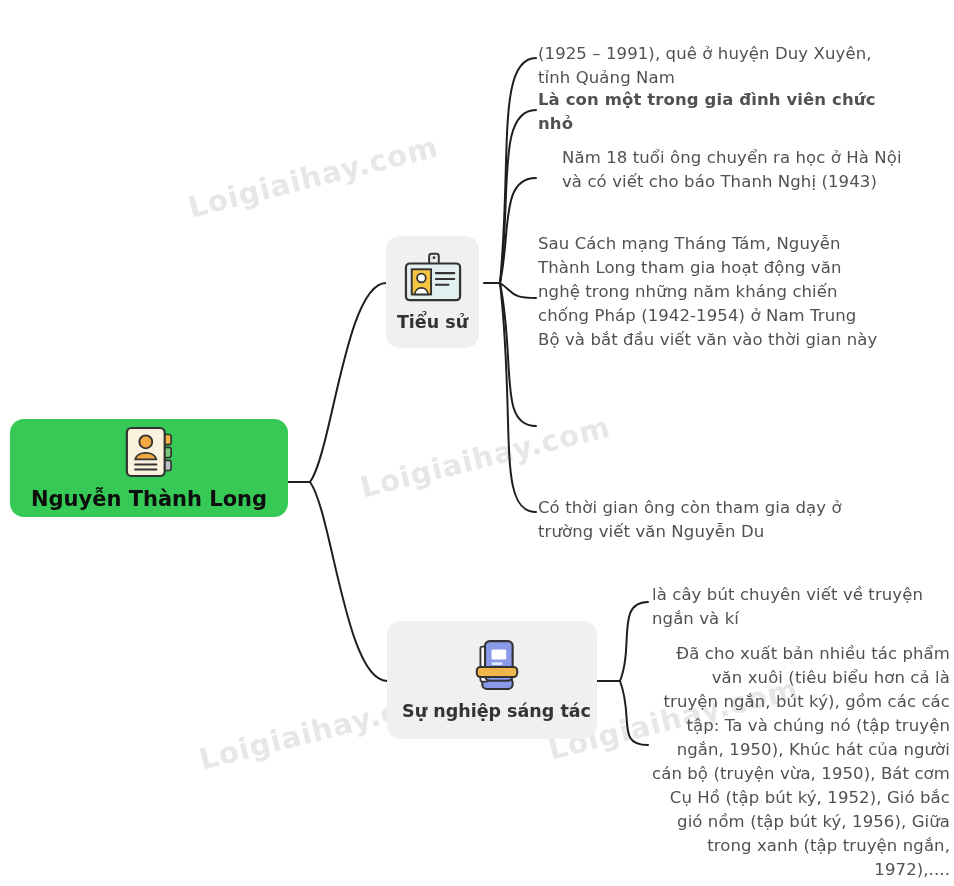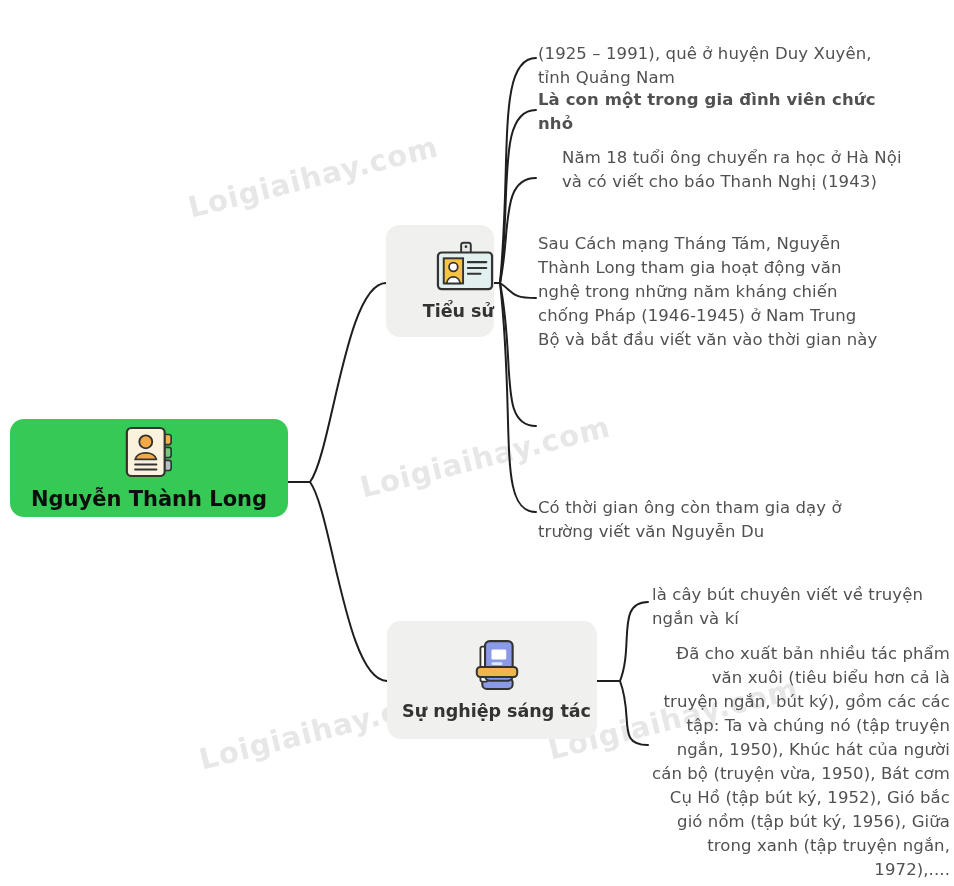--- a/index.html
+++ b/index.html
@@ -13,21 +13,21 @@
     position:absolute;color:#e7e7e7;font-weight:700;font-size:29px;letter-spacing:1px;
     transform:rotate(-14deg);white-space:nowrap;user-select:none;z-index:0;
   }
   .node{
     position:absolute;display:flex;flex-direction:column;align-items:center;justify-content:center;
     border-radius:14px;z-index:2;box-sizing:border-box;
   }
   .node-root{left:10px;top:419px;width:278px;height:98px;background:#36c956;}
   .node-root .node-label{font-size:21px;font-weight:700;color:#0d0d0d;margin-top:9px;}
   .node-branch{background:#f0f0ee;}
-  .node-biography{left:386px;top:225px;width:108px;height:112px;align-items:flex-end;}
+  .node-biography{left:386px;top:236px;width:93px;height:112px;}
   .node-career{left:387px;top:621px;width:210px;height:118px;padding-left:9px;}
   .node-branch .node-label{font-size:17.5px;font-weight:700;color:#333;margin-top:8px;white-space:nowrap;}
   .leaf{
     position:absolute;font-size:16.5px;line-height:24px;color:#515151;z-index:1;
     letter-spacing:0.1px;
   }
   .leaf-b1{left:538px;width:340px;}
   .leaf-b2{left:652px;width:298px;}
   .icon{display:block;}
 </style>
@@ -94,19 +94,19 @@
       <rect x="19" y="11" width="16" height="11" rx="1.5" fill="#ffffff"></rect>
       <rect x="19" y="25" width="12" height="3" rx="1.5" fill="#dfe6ff"></rect>
       <rect x="3" y="30" width="44" height="11" rx="4" fill="#f0b64b" stroke="#333" stroke-width="2.2"></rect>
     </svg>
     <div class="node-label">Sự nghiệp sáng tác</div>
   </div>
 
   <div class="leaf leaf-b1" style="top:42px;">(1925 – 1991), quê ở huyện Duy Xuyên, tỉnh Quảng Nam</div>
   <div class="leaf leaf-b1" style="top:88px;font-weight:bold;">Là con một trong gia đình viên chức nhỏ</div>
   <div class="leaf leaf-b1" style="top:146px;margin-left:24px;">Năm 18 tuổi ông chuyển ra học ở Hà Nội và có viết cho báo Thanh Nghị (1943)</div>
-  <div class="leaf leaf-b1" style="top:232px;">Sau Cách mạng Tháng Tám, Nguyễn Thành Long tham gia hoạt động văn nghệ trong những năm kháng chiến chống Pháp (1946-1945) ở Nam Trung Bộ và bắt đầu viết văn vào thời gian này</div>
+  <div class="leaf leaf-b1" style="top:232px;">Sau Cách mạng Tháng Tám, Nguyễn Thành Long tham gia hoạt động văn nghệ trong những năm kháng chiến chống Pháp (1942-1954) ở Nam Trung Bộ và bắt đầu viết văn vào thời gian này</div>
   <div class="leaf leaf-b1" style="top:496px;">Có thời gian ông còn tham gia dạy ở trường viết văn Nguyễn Du</div>
 
   <div class="leaf leaf-b2" style="top:583px;">là cây bút chuyên viết về truyện ngắn và kí</div>
   <div class="leaf leaf-b2" style="top:642px;text-align:right;">Đã cho xuất bản nhiều tác phẩm văn xuôi (tiêu biểu hơn cả là truyện ngắn, bút ký), gồm các các tập: Ta và chúng nó (tập truyện ngắn, 1950), Khúc hát của người cán bộ (truyện vừa, 1950), Bát cơm Cụ Hồ (tập bút ký, 1952), Gió bắc gió nồm (tập bút ký, 1956), Giữa trong xanh (tập truyện ngắn, 1972),....</div>
 
 </div>
 
 </body></html>

